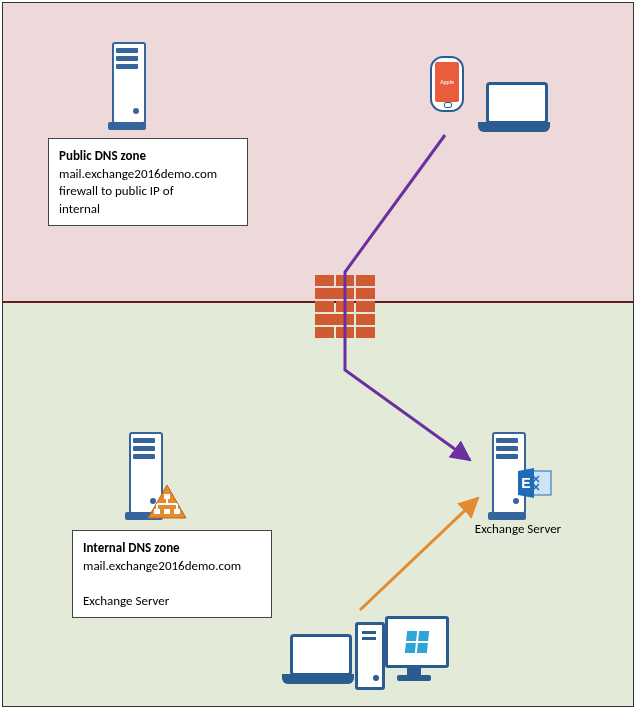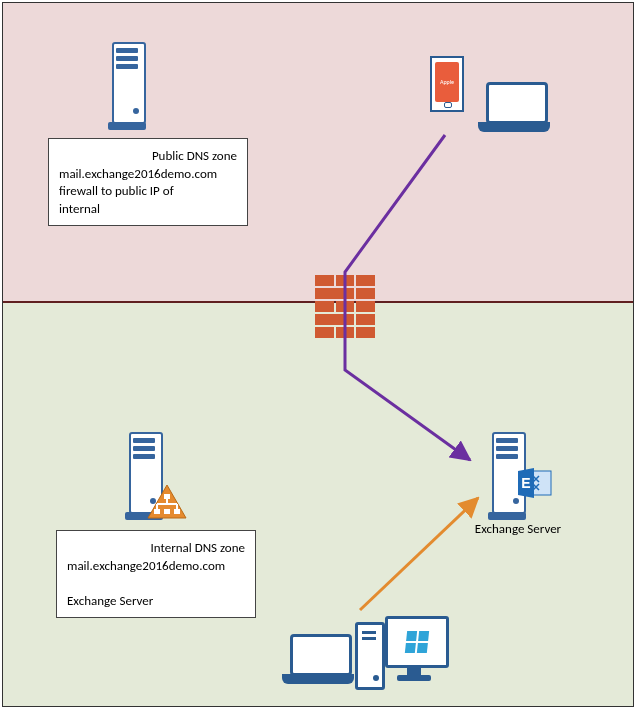--- a/index.html
+++ b/index.html
@@ -2,36 +2,36 @@
 <html><head>
 <meta charset="utf-8">
 <style>
   html,body{margin:0;padding:0}
   body{width:638px;height:711px;font-family:Calibri,Arial,sans-serif;font-size:13px;color:#000;position:relative;overflow:hidden;background:#fff}
   .outer-border{position:absolute;left:2px;top:2px;width:632px;height:705px;border:1px solid #333;box-sizing:border-box}
   .zone{position:absolute;left:3px;width:630px;box-sizing:border-box}
   .zone.public{top:3px;height:300px;background:#edd9d9;border-bottom:2px solid #602020}
   .zone.internal{top:303px;height:403px;background:#e4ead8}
   .textbox{position:absolute;background:#fff;border:1px solid #444;padding:8px 10px;width:200px;line-height:1.35;box-sizing:border-box}
-  .textbox .title{font-weight:400;text-align:right;display:block}
+  .textbox .title{font-weight:700;text-align:left;display:block}
   
   .server{position:absolute;width:38px;height:88px}
   .server .body{position:absolute;left:4px;top:0;width:30px;height:78px;background:#fff;border:2px solid #36659e;border-radius:3px}
   .server .slot{position:absolute;left:8px;width:22px;height:5px;background:#36659e;border-radius:1px}
   .server .slot.s1{top:6px}.server .slot.s2{top:14px}.server .slot.s3{top:22px}
   .server .btn{position:absolute;left:25px;top:66px;width:6px;height:6px;background:#36659e;border-radius:50%}
   .server .foot{position:absolute;left:0;bottom:0;width:38px;height:8px;background:#36659e;border-radius:2px}
   
   .dns-badge{position:absolute;left:22px;top:52px;width:40px;height:36px}
   .dns-badge svg{width:40px;height:36px;display:block}
   
   .ex-badge{position:absolute;left:30px;top:36px;width:34px;height:30px}
   .ex-badge svg{width:34px;height:30px;display:block}
   
-  .phone{position:absolute;width:30px;height:52px;border:2px solid #2a5b91;border-radius:0;background:#fff}
+  .phone{position:absolute;width:30px;height:52px;border:2px solid #2a5b91;border-radius:13px;background:#fff}
   .phone .screen{position:absolute;left:3px;top:4px;right:3px;bottom:8px;background:#e95d3c;border-radius:2px;display:flex;align-items:center;justify-content:center;color:#fff;font-size:6px}
   .phone .home{position:absolute;left:50%;bottom:2px;width:6px;height:4px;margin-left:-3px;border:1px solid #2a5b91;border-radius:2px}
   
   .laptop{position:absolute;width:72px;height:50px}
   .laptop .lid{position:absolute;left:8px;top:0;width:56px;height:36px;border:3px solid #2a5b91;border-radius:4px;background:#fff}
   .laptop .base{position:absolute;left:0;bottom:0;width:72px;height:10px;background:#2a5b91;border-radius:0 0 6px 6px}
   
   .desktop{position:absolute;width:90px;height:78px}
   .desktop .twr{position:absolute;left:0;top:6px;width:24px;height:62px;border:3px solid #2a5b91;border-radius:3px;background:#fff}
   .desktop .twr .d1{position:absolute;left:4px;top:6px;width:14px;height:3px;background:#2a5b91}
@@ -117,21 +117,21 @@
       <line x1="10" y1="20" x2="30" y2="20" stroke="#fff" stroke-width="2"></line>
       <line x1="10" y1="20" x2="10" y2="25" stroke="#fff" stroke-width="2"></line>
       <line x1="30" y1="20" x2="30" y2="25" stroke="#fff" stroke-width="2"></line>
       <rect x="7" y="25" width="6" height="5" fill="#fff"></rect>
       <rect x="17" y="25" width="6" height="5" fill="#fff"></rect>
       <rect x="27" y="25" width="6" height="5" fill="#fff"></rect>
     </svg>
   </div>
 </div>
 
-<div class="textbox" style="left:56px;top:530px">
+<div class="textbox" style="left:72px;top:530px">
   <span class="title">Internal DNS zone</span>
   <span>mail.exchange2016demo.com</span><br>
   <br>
   <span>Exchange Server</span>
 </div>
 
 <div class="server" style="left:488px;top:432px">
   <div class="body"></div>
   <div class="slot s1"></div>
     <div class="slot s2"></div>

